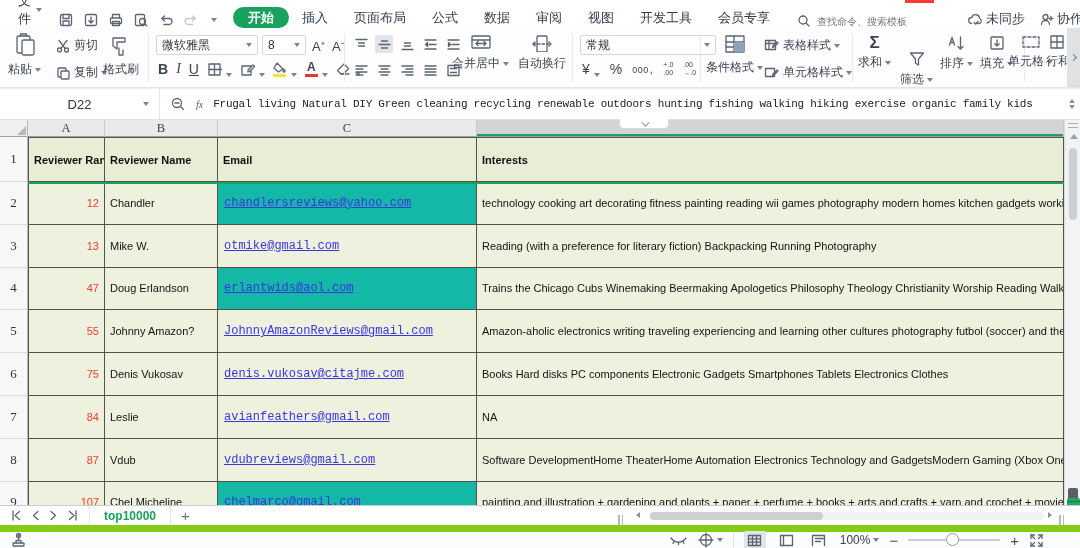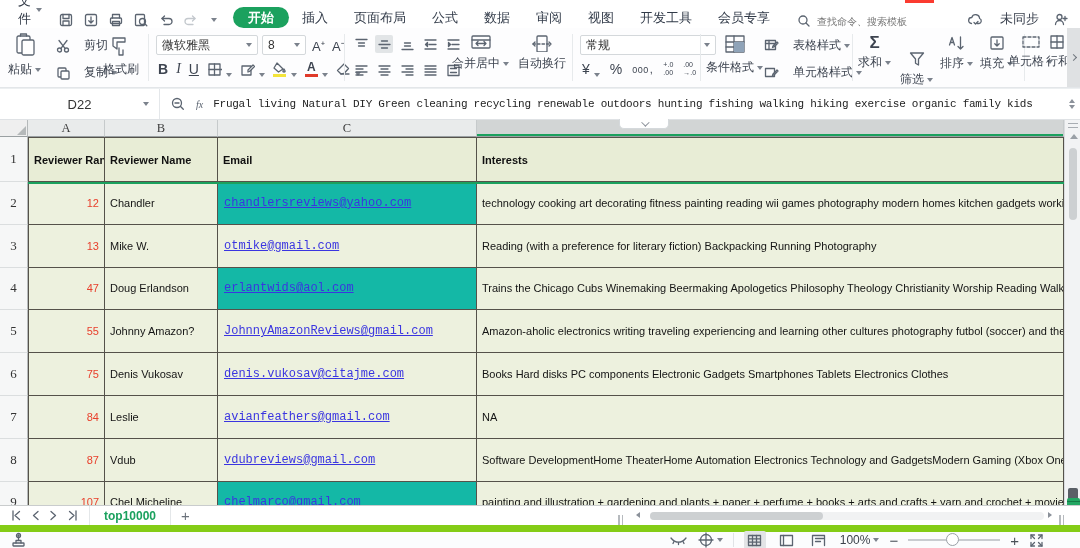--- a/index.html
+++ b/index.html
@@ -14,27 +14,27 @@
   .hamburger::after{content:"";position:absolute;left:0;right:0;top:3.6px;height:1.6px;background:#444c59}
   .file-menu{font-size:13px;color:#333b48;display:flex;align-items:center;gap:2px}
   .tb-sep{width:1px;height:16px;background:#e3e6e9;margin:0 8px}
   .qicons{display:flex;align-items:center;gap:9px}
   .mtabs{display:flex;align-items:center;margin-left:16px}
   .mtab{font-size:13px;color:#323b49;padding:0 13px;height:21px;line-height:21px;cursor:default;white-space:nowrap}
   .mtab.active{background:#1ba15e;color:#fff;border-radius:11px;font-weight:bold;padding:0 15px}
   .searchbox{display:flex;align-items:center;gap:6px;margin-left:14px}
   .searchbox input{border:none;outline:none;font-size:10px;color:#9aa0a8;width:150px;background:transparent;font-family:"Liberation Sans",sans-serif}
   .tb-right{margin-left:auto;display:flex;align-items:center;gap:14px;padding-right:10px;font-size:13px;color:#3c4350}
-  .tb-item{display:flex;align-items:center;gap:16px;white-space:nowrap}
+  .tb-item{display:flex;align-items:center;gap:2px;white-space:nowrap}
   
   .ribbon{position:absolute;top:28px;left:0;right:0;height:60px;background:#fdfdfe;border-bottom:1px solid #e3e6e9}
   .rb-sep{position:absolute;top:6px;width:1px;height:47px;background:#e7eaec}
   .rlabel{font-size:12px;color:#3d4450;white-space:nowrap;display:flex;align-items:center}
   .bigblock{position:absolute;display:flex;flex-direction:column;align-items:center;gap:3px}
-  .smallbtn{position:absolute;display:flex;align-items:center;gap:14px}
+  .smallbtn{position:absolute;display:flex;align-items:center;gap:4px}
   .select{position:absolute;height:20px;border:1px solid #d4d8db;border-radius:2px;background:#fff;display:flex;align-items:center;justify-content:space-between;padding:0 5px;font-size:12px;color:#333}
   .fmt-row2{position:absolute;left:158px;top:33px;display:flex;align-items:center;gap:8px}
   .glyphbtn{font-size:14px;color:#3d4450;display:flex;align-items:flex-end;gap:1px}
   .ubar{display:flex;flex-direction:column;align-items:center;line-height:1}
   .ubar i{width:13px;height:3px;margin-top:1px}
   .align-grid{position:absolute;left:352px;display:flex;gap:5px}
   .mini{width:18px;height:18px;display:flex;align-items:center;justify-content:center;border-radius:2px}
   .mini.sel{background:#e2e5e7}
   .num2{display:flex;flex-direction:column;font-size:7px;line-height:1.1;color:#3d4450}
   .rb-scroll{position:absolute;right:0;top:0;width:13px;height:59px;background:#dfe1e3;display:flex;align-items:center;justify-content:center}

